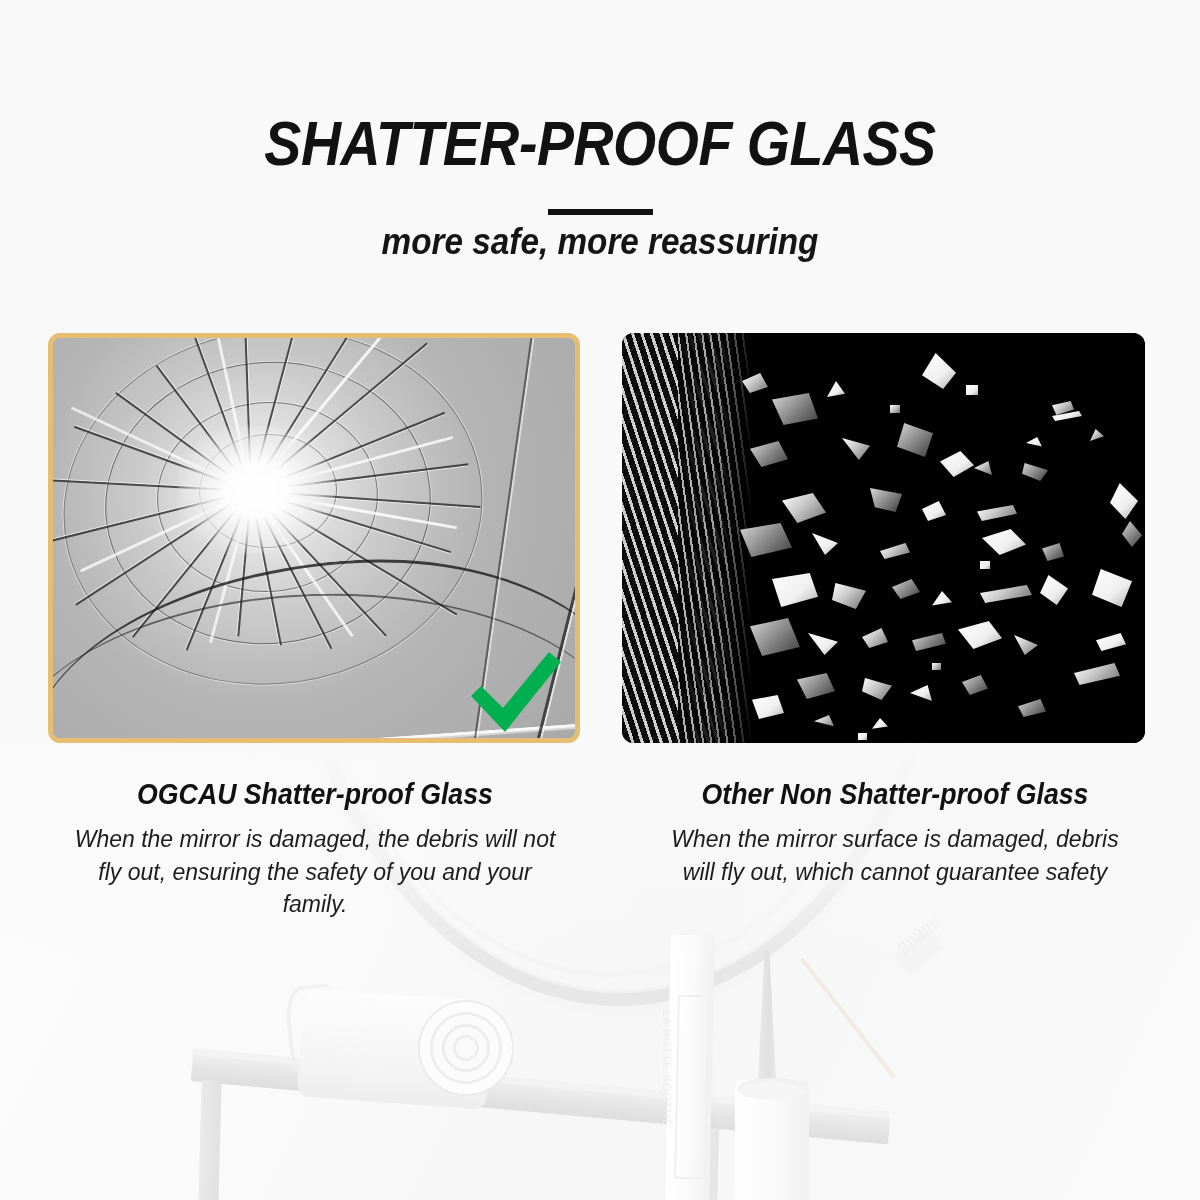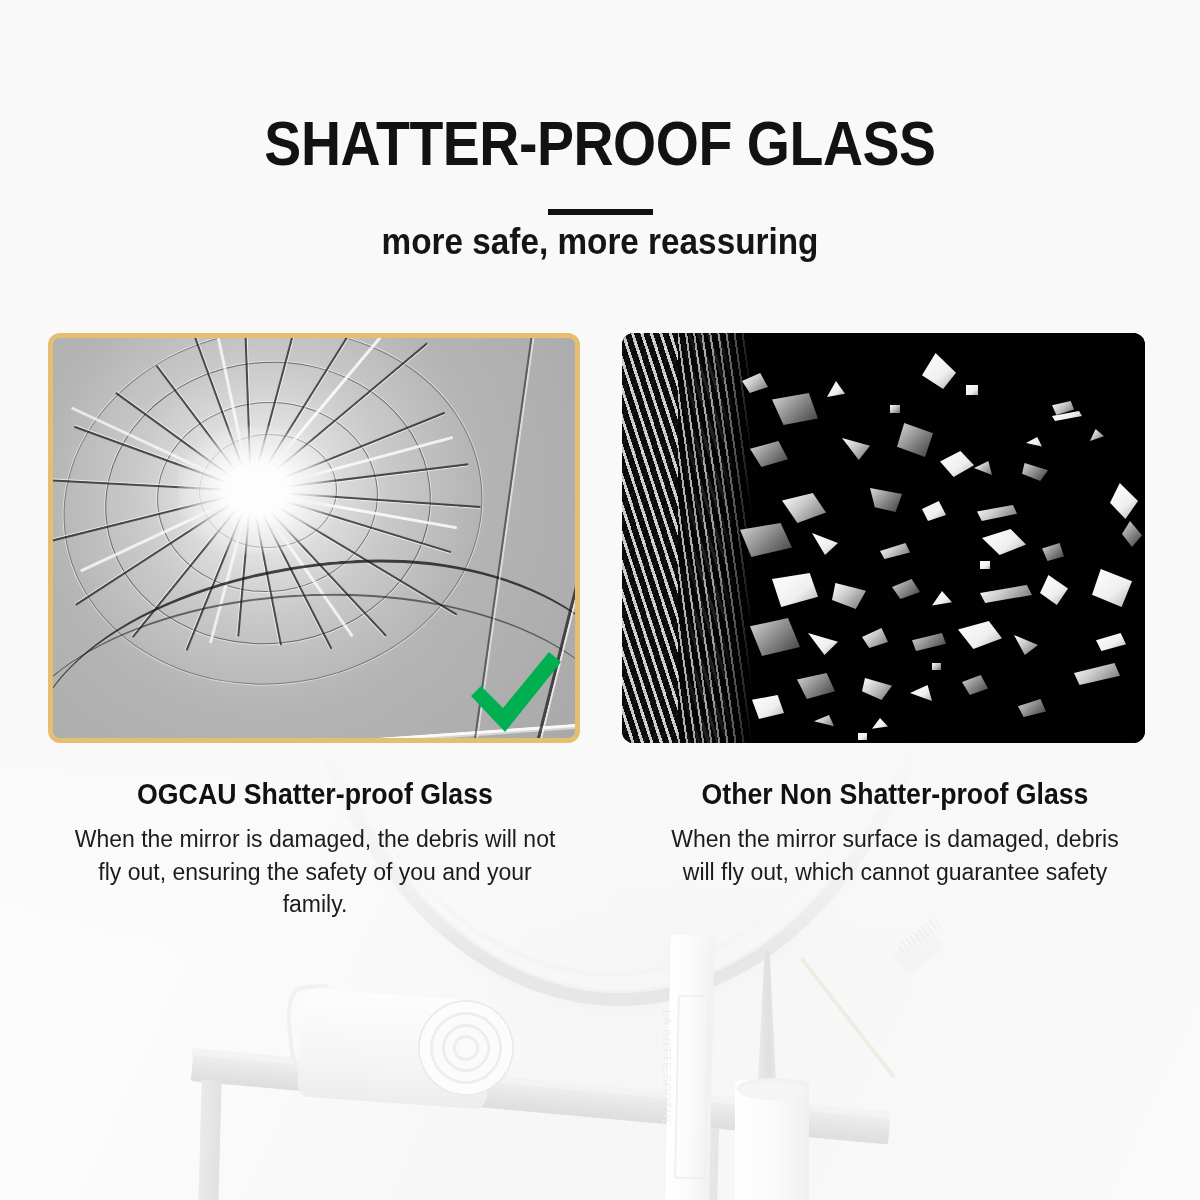--- a/index.html
+++ b/index.html
@@ -118,21 +118,21 @@
     position:absolute;left:96px;top:-30px;width:46px;height:12px;
     background:repeating-linear-gradient(90deg,#eeeeee 0 2px,transparent 2px 5px);
     transform:rotate(-38deg);
   }
   .bg-fade{
     position:absolute;left:0;top:0;width:1200px;height:960px;
     background:linear-gradient(180deg,rgba(249,249,249,1) 0%,rgba(249,249,249,1) 76%,rgba(249,249,249,.55) 92%,rgba(249,249,249,0) 100%);
   }
 
   
-  .content{position:absolute;inset:0;z-index:3;}
+  .content{position:absolute;inset:0;z-index:3;font-style:italic;}
 
   .title{
     position:absolute;left:0;top:112px;width:1200px;
     text-align:center;
     font-family:"Liberation Sans Narrow","Liberation Sans",sans-serif;
     font-weight:700;font-size:63px;line-height:1;
     letter-spacing:-0.5px;color:#121212;
     transform:scaleX(.88);
   }
   .divider{

